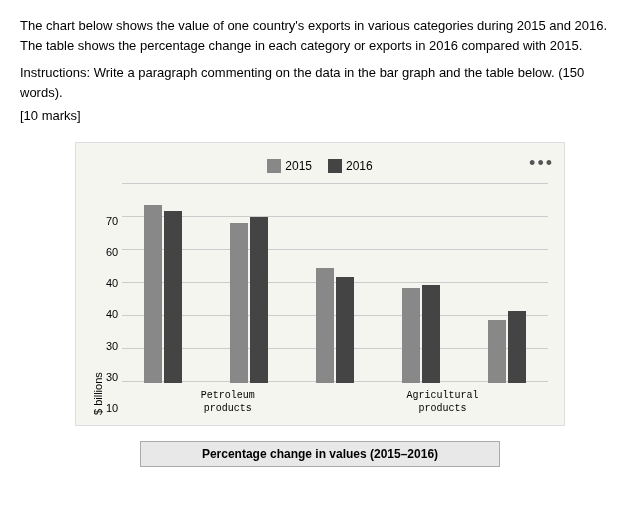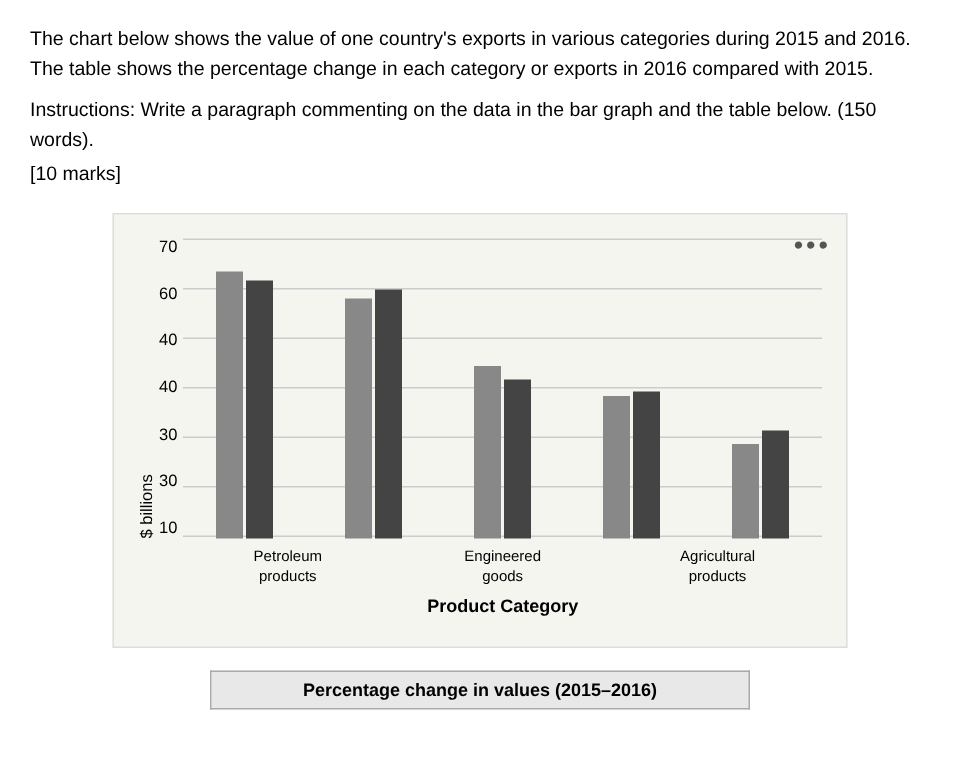--- a/index.html
+++ b/index.html
@@ -116,20 +116,21 @@
       flex: 1;
       justify-content: center;
     }
     .bar {
       width: 18px;
     }
     .x-axis-labels {
       display: flex;
       margin-top: 6px;
       gap: 4px;
+      font-family: Liberation Mono, monospace;
     }
     .x-label {
       flex: 1;
       text-align: center;
       font-size: 10px;
       line-height: 1.3;
     }
     .x-axis-title {
       text-align: center;
       font-size: 12px;
@@ -162,22 +163,32 @@
 
 
 
 <p class="intro-text">The chart below shows the value of one country's exports in various categories during 2015 and 2016. The table shows the percentage change in each category or exports in 2016 compared with 2015.</p>
 <p class="instructions">Instructions: Write a paragraph commenting on the data in the bar graph and the table below. (150 words).</p>
 <p class="marks">[10 marks]</p>
 
 <div class="chart-container">
   <div class="chart-menu">•••</div>
 
-
-  <div style="display:flex; align-items:flex-start;">
+  <div class="legend">
+    <div class="legend-item">
+      <span class="legend-box" style="background:#888;"></span>
+      <span>2015</span>
+    </div>
+    <div class="legend-item">
+      <span class="legend-box" style="background:#444;"></span>
+      <span>2016</span>
+    </div>
+  </div>
+
+  <div style="display:flex; align-items:flex-end;">
     <div class="y-label-rotated">$ billions</div>
     <div class="y-axis">
       <span>70</span>
       <span>60</span>
       <span>40</span>
       <span>40</span>
       <span>30</span>
       <span>30</span>
       <span>10</span>
     </div>
@@ -208,24 +219,22 @@
             <div class="bar" style="height: 94.2857px; background: rgb(136, 136, 136);"></div>
             <div class="bar" style="height: 97.1429px; background: rgb(68, 68, 68);"></div>
           </div>
           <div class="bar-group">
             <div class="bar" style="height: 62.8571px; background: rgb(136, 136, 136);"></div>
             <div class="bar" style="height: 71.4286px; background: rgb(68, 68, 68);"></div>
           </div>
         </div>
       <div class="x-axis-labels" id="x-labels">
           <div class="x-label">Petroleum<br>products</div>
-          <div class="x-label">Engineered<br>goods</div>
           <div class="x-label">Agricultural<br>products</div>
         </div>
-      <div class="x-axis-title">Product Category</div>
     </div>
   </div>
 </div>
 
 <br>
 
 <div style="display:flex; justify-content:center;">
   <table class="table-wrapper" id="data-table">
     <thead>
       <tr>

